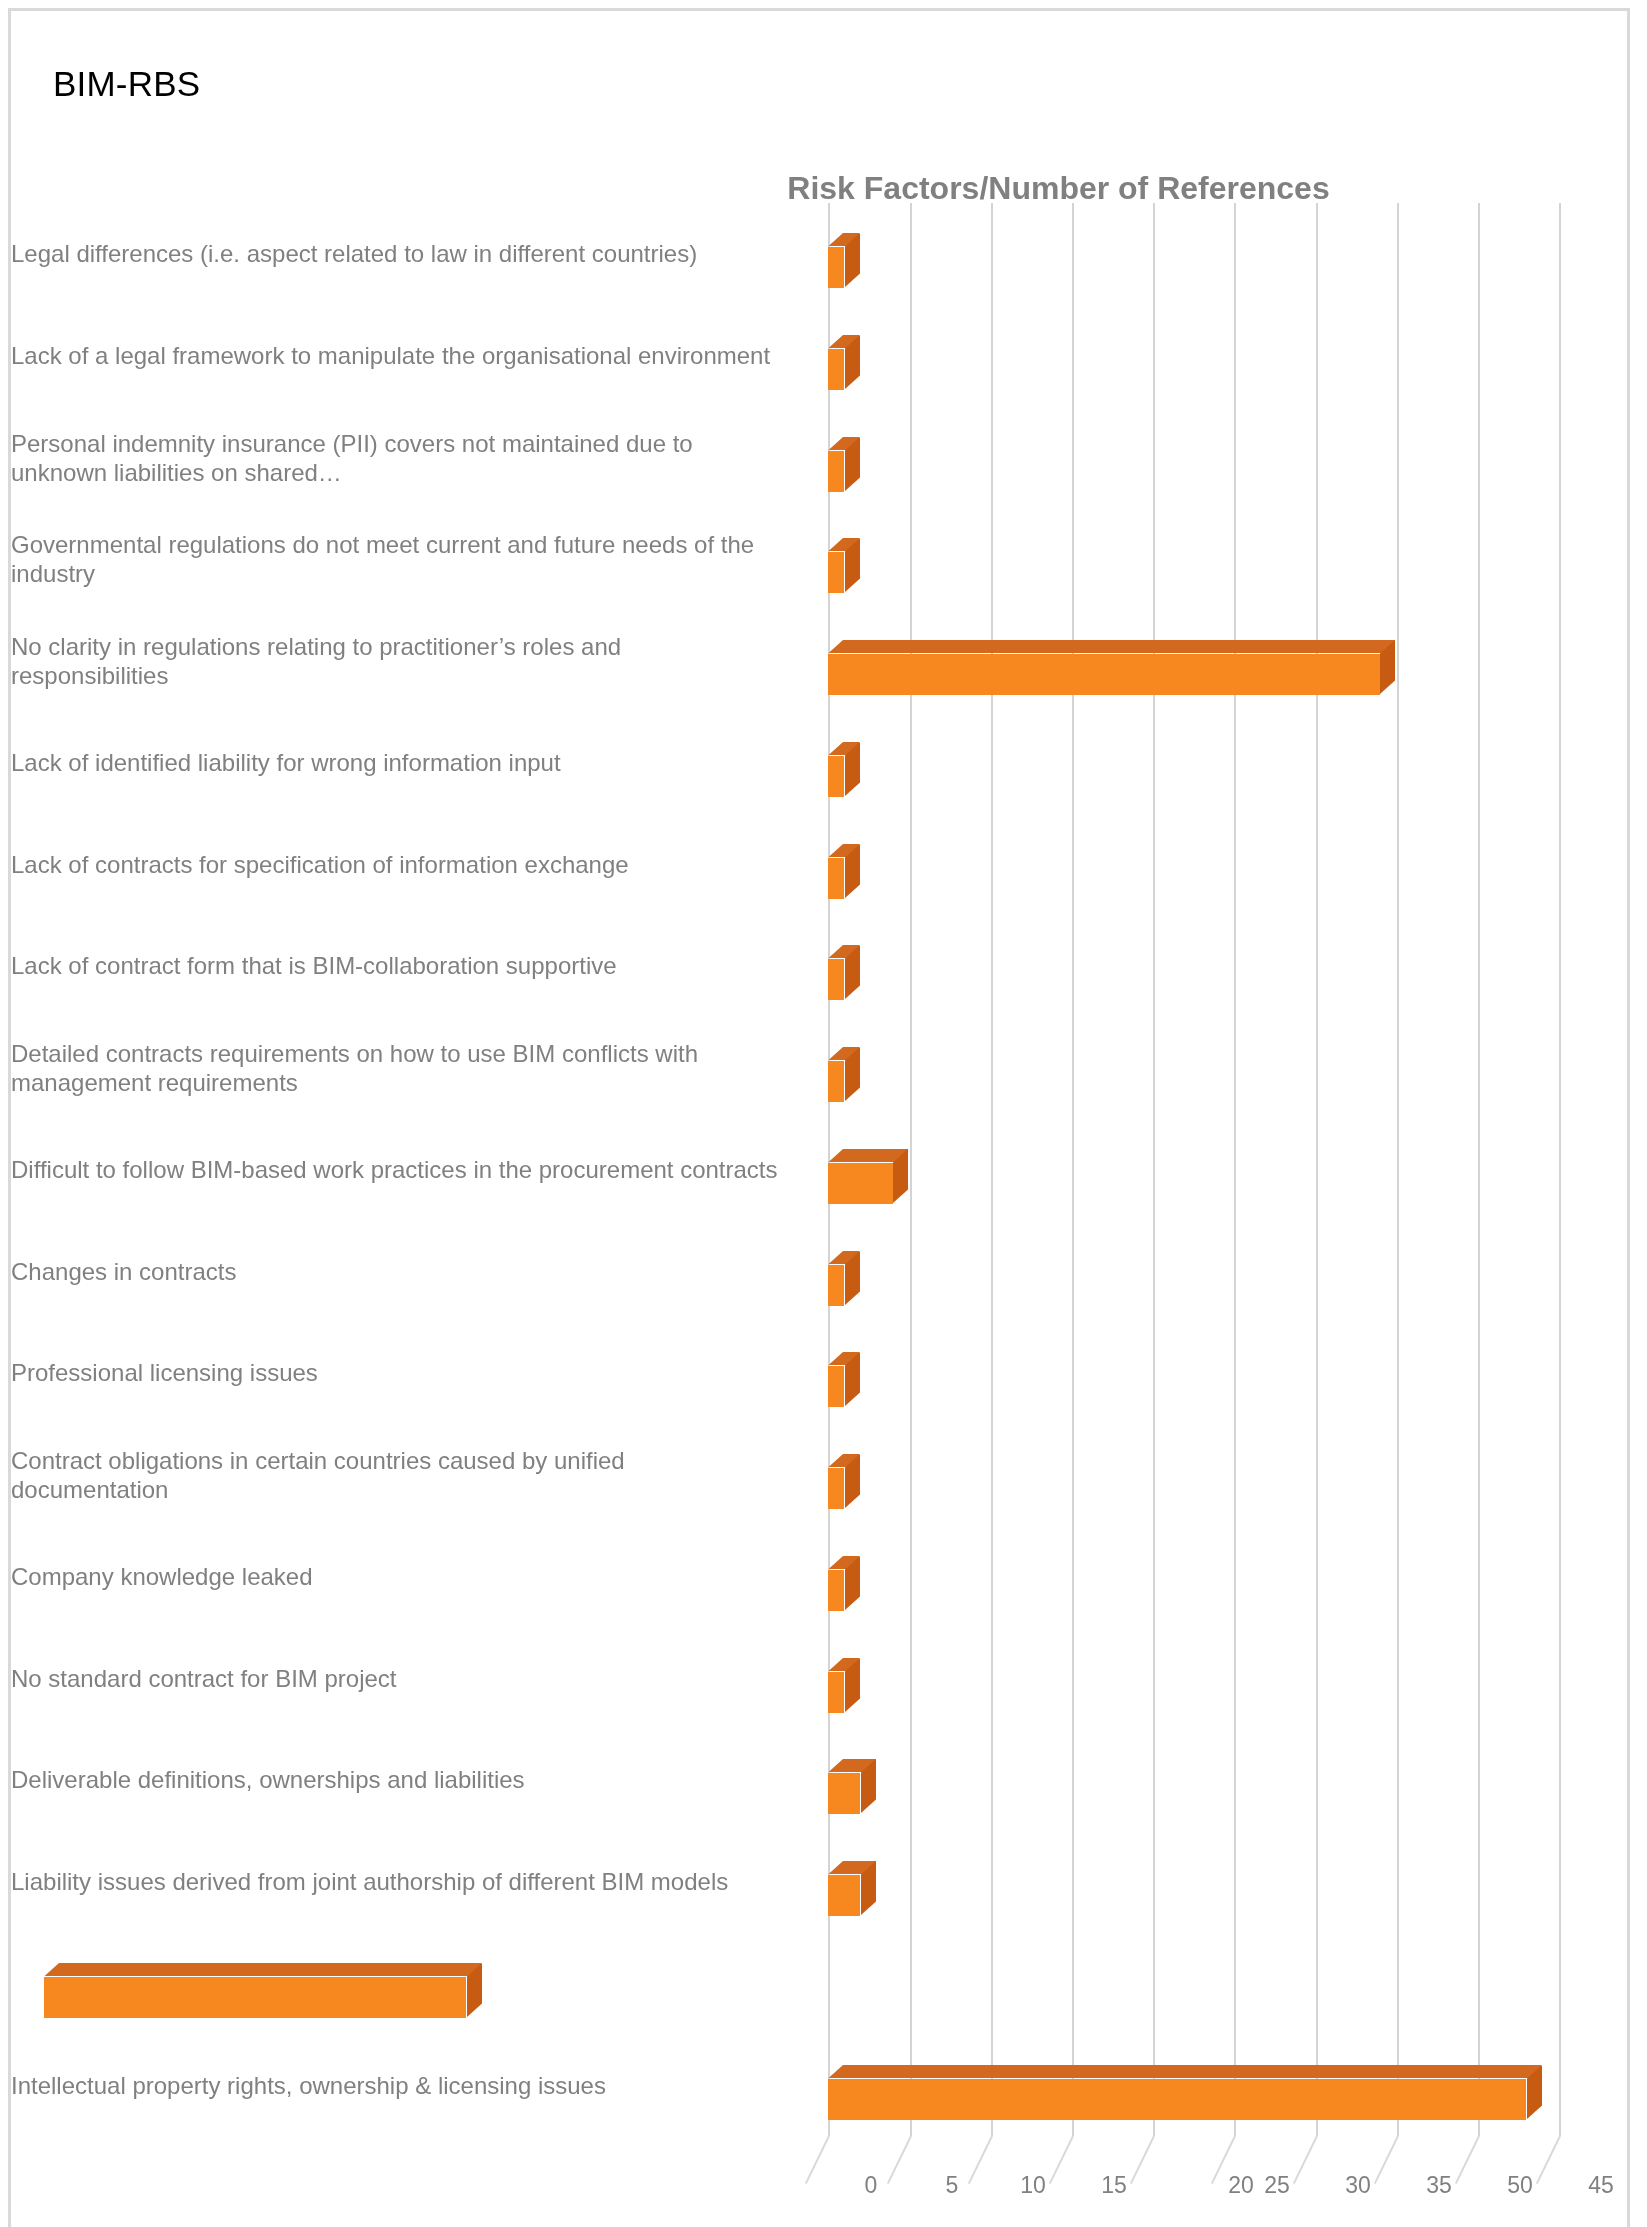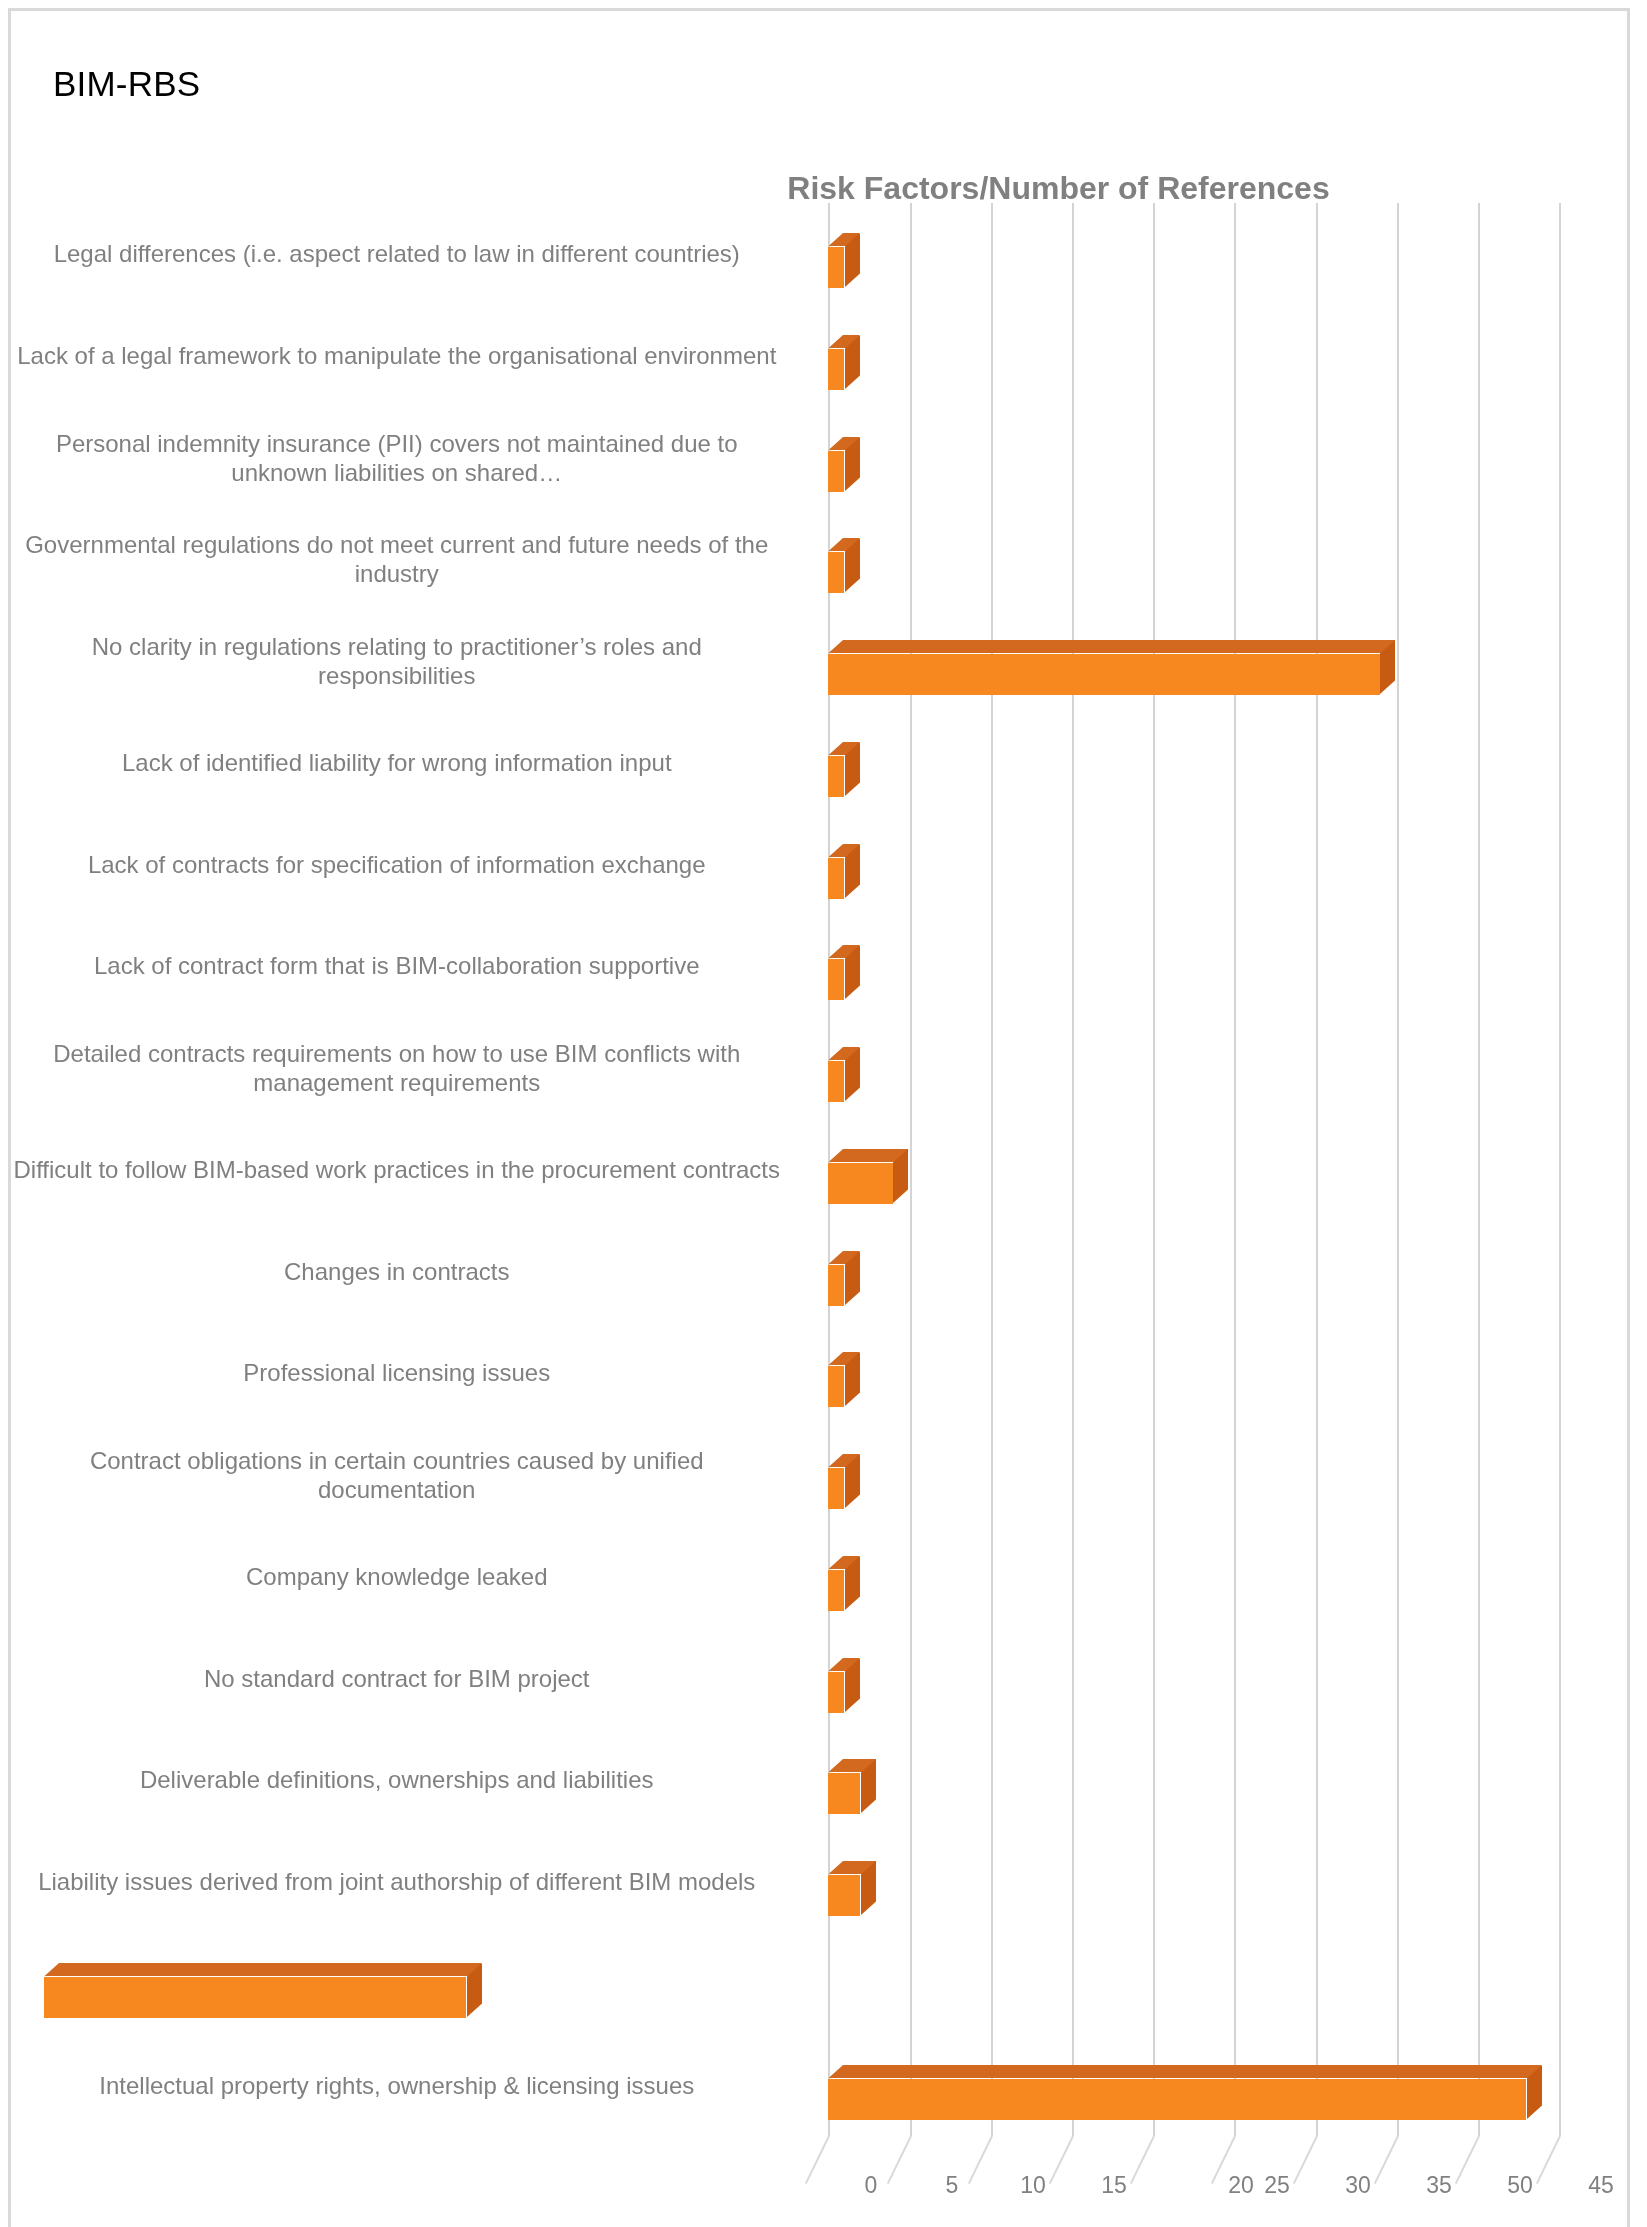--- a/index.html
+++ b/index.html
@@ -34,21 +34,21 @@
     position:absolute;width:2.2px;height:53px;background:#d9d9d9;
     transform-origin:top center;transform:rotate(26deg);
   }
   
   .rows{position:absolute;left:0;top:0;width:100%;height:1933px;}
   .row{
     position:absolute;left:0;width:100%;
     display:flex;align-items:center;
   }
   .cat-label{
-    width:784px;text-align:center;padding-right:12.5px;
+    width:784px;text-align:left;padding-right:12.5px;
     font-size:24px;line-height:1.22;color:#808080;
     box-sizing:border-box;
   }
   .bar-wrap{position:relative;flex:1;height:100%;}
   .bar3d{
     position:absolute;left:0;
   }
   .bar-front{
     position:absolute;left:0;background:#F7871F;
   }

